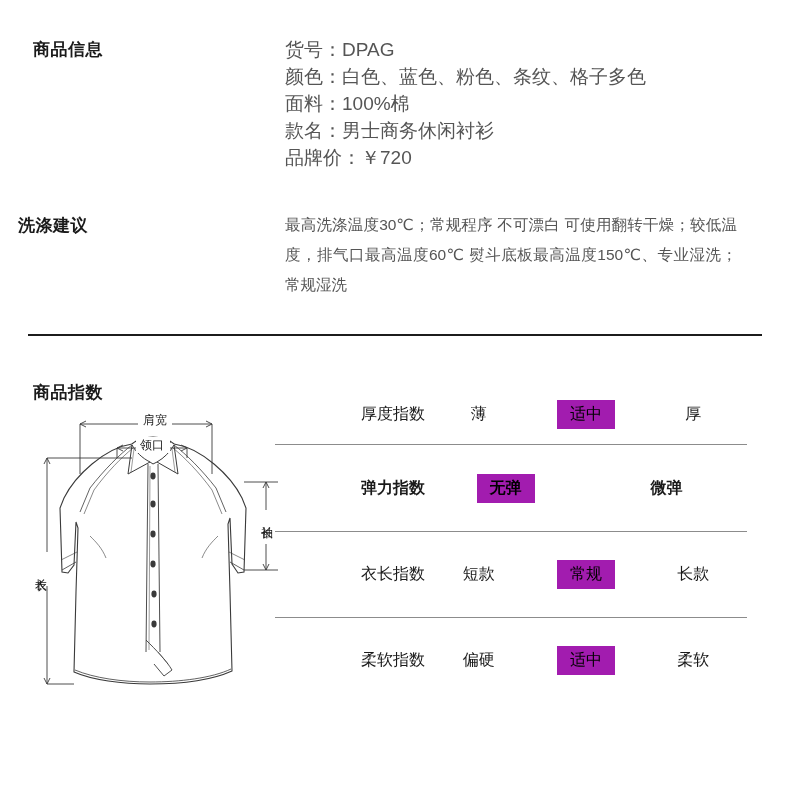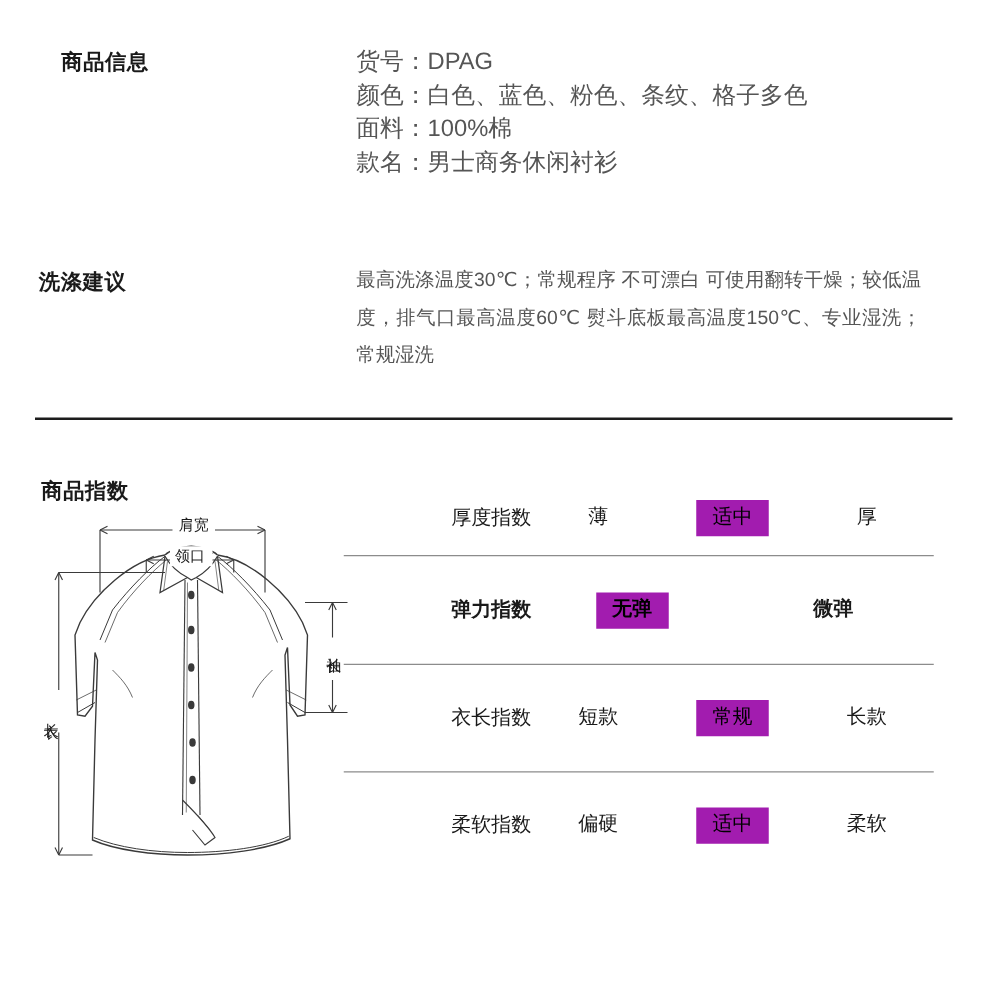--- a/index.html
+++ b/index.html
@@ -20,37 +20,37 @@
   .sec-heading {
     position: absolute;
     font-size: 17px;
     font-weight: bold;
     color: #1a1a1a;
     letter-spacing: 0.5px;
     white-space: nowrap;
   }
 
   
-  #product-info-heading { left: 33px; top: 38px; margin-left: 16px; }
+  #product-info-heading { left: 33px; top: 38px; }
 
   .info-list {
     position: absolute;
     left: 285px;
     top: 36px;
     width: 470px;
   }
   .info-line {
     font-size: 19px;
     color: #555555;
     line-height: 27px;
     white-space: nowrap;
   }
 
   
-  #wash-heading { left: 31px; top: 214px; }
+  #wash-heading { left: 18px; top: 214px; }
 
   .wash-body {
     position: absolute;
     left: 285px;
     top: 210px;
     width: 452px;
     font-size: 15.5px;
     color: #555555;
     line-height: 30px;
     text-align: justify;
@@ -127,20 +127,21 @@
 </head>
 <body>
 
 <div class="sec-heading" id="product-info-heading">商品信息</div>
 
 <div class="info-list">
   <div class="info-line">货号：DPAG</div>
   <div class="info-line">颜色：白色、蓝色、粉色、条纹、格子多色</div>
   <div class="info-line">面料：100%棉</div>
   <div class="info-line">款名：男士商务休闲衬衫</div>
+  <div class="info-line">品牌价：￥720</div>
 </div>
 
 <div class="sec-heading" id="wash-heading">洗涤建议</div>
 
 <div class="wash-body">最高洗涤温度30℃；常规程序 不可漂白 可使用翻转干燥；较低温度，排气口最高温度60℃ 熨斗底板最高温度150℃、专业湿洗；常规湿洗</div>
 
 <div class="divider"></div>
 
 <div class="sec-heading" id="index-heading">商品指数</div>
 

